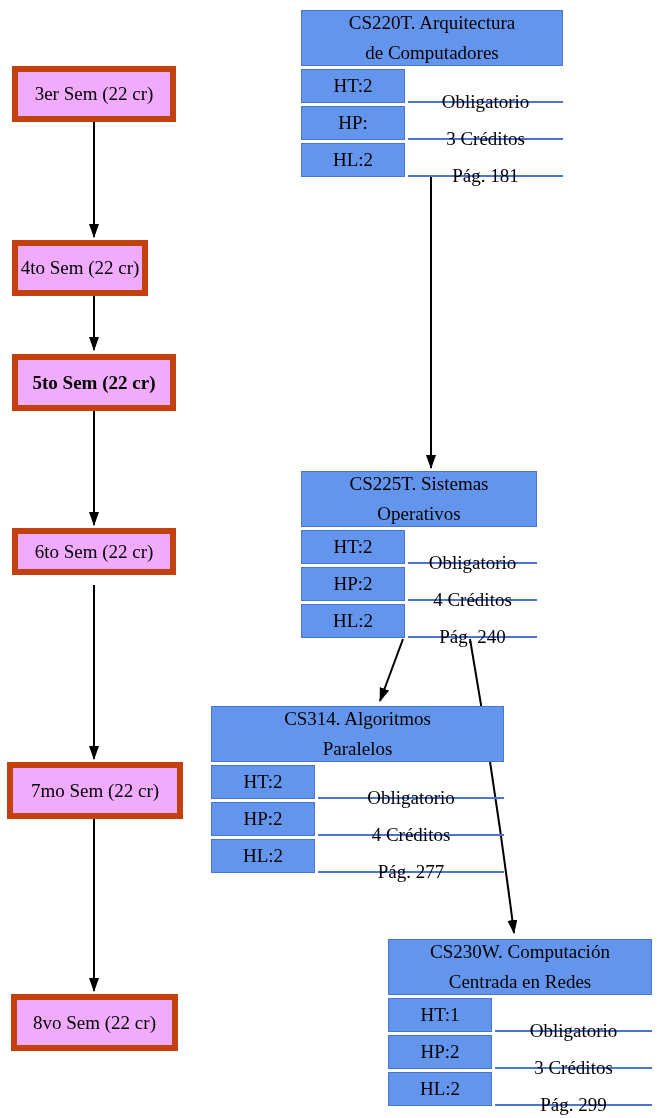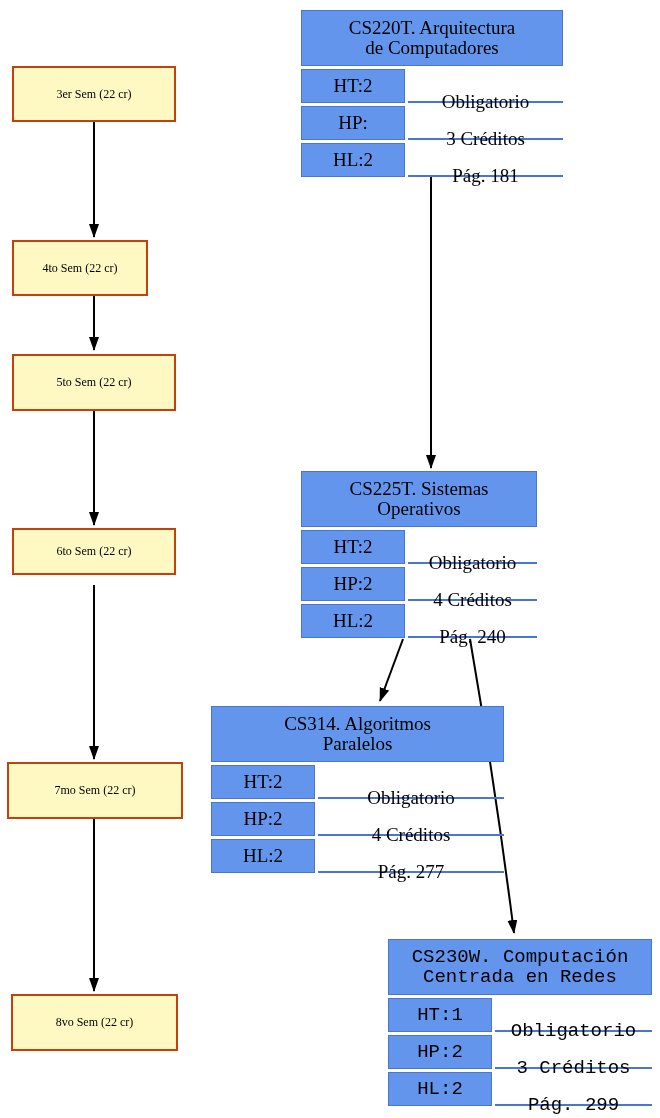--- a/index.html
+++ b/index.html
@@ -18,46 +18,46 @@
   }
   .edges-layer {
     position: absolute;
     left: 0; top: 0;
     width: 660px; height: 1118px;
     pointer-events: none;
   }
   .sem-node {
     position: absolute;
     box-sizing: border-box;
-    background: #fef9c3;
-    border: 2px solid #c2410c;
+    background: #f0abfc;
+    border: 6px solid #c2410c;
     display: flex;
     align-items: center;
     justify-content: center;
-    font-size: 12px;
+    font-size: 19px;
     white-space: nowrap;
   }
   .course-card {
     position: absolute;
     box-sizing: border-box;
     display: flex;
     flex-direction: column;
     gap: 3px;
   }
   .course-title {
     box-sizing: border-box;
     height: 56px;
     background: #6495ED;
     border: 1px solid #4a75d2;
     display: flex;
     align-items: center;
     justify-content: center;
     text-align: center;
     font-size: 19px;
-    line-height: 20px;
+    line-height: 30px;
     white-space: pre-line;
   }
   .course-row {
     display: flex;
     gap: 3px;
     height: 34px;
   }
   .course-cell {
     box-sizing: border-box;
     background: #6495ED;
@@ -91,21 +91,21 @@
     <path d="M403,639 L380,701" stroke="#000000" stroke-width="2" fill="none" marker-end="url(#arrow)"></path>
     <path d="M470,639 Q496,790 514,933" stroke="#000000" stroke-width="2" fill="none" marker-end="url(#arrow)"></path>
   </svg>
 
   <div class="sem-node" style="left:12px; top:66px; width:164px; height:56px;">
     <span>3er Sem (22 cr)</span>
   </div>
   <div class="sem-node" style="left:12px; top:240px; width:136px; height:56px;">
     <span>4to Sem (22 cr)</span>
   </div>
-  <div class="sem-node" style="left:12px; top:354px; width:164px; height:57px;">
+  <div class="sem-node" style="left:12px; top:354px; width:164px; height:57px;font-weight:bold;">
     <span>5to Sem (22 cr)</span>
   </div>
   <div class="sem-node" style="left:12px; top:528px; width:164px; height:47px;">
     <span>6to Sem (22 cr)</span>
   </div>
   <div class="sem-node" style="left:7px; top:762px; width:176px; height:57px;">
     <span>7mo Sem (22 cr)</span>
   </div>
   <div class="sem-node" style="left:11px; top:994px; width:167px; height:57px;align-items:center;">
     <span>8vo Sem (22 cr)</span>
@@ -155,21 +155,21 @@
     <div class="course-row">
       <div class="course-cell key">HP:2</div>
       <div class="course-cell val">4 Créditos</div>
     </div>
     <div class="course-row">
       <div class="course-cell key">HL:2</div>
       <div class="course-cell val">Pág. 277</div>
     </div>
   </div>
 
-  <div class="course-card" style="left:388px; top:939px; width:264px;font-family:Liberation Mono, monospace;">
+  <div class="course-card" style="left:388px; top:939px; width:264px;">
     <div class="course-title">CS230W. Computación
 Centrada en Redes</div>
     <div class="course-row">
       <div class="course-cell key">HT:1</div>
       <div class="course-cell val">Obligatorio</div>
     </div>
     <div class="course-row">
       <div class="course-cell key">HP:2</div>
       <div class="course-cell val">3 Créditos</div>
     </div>

